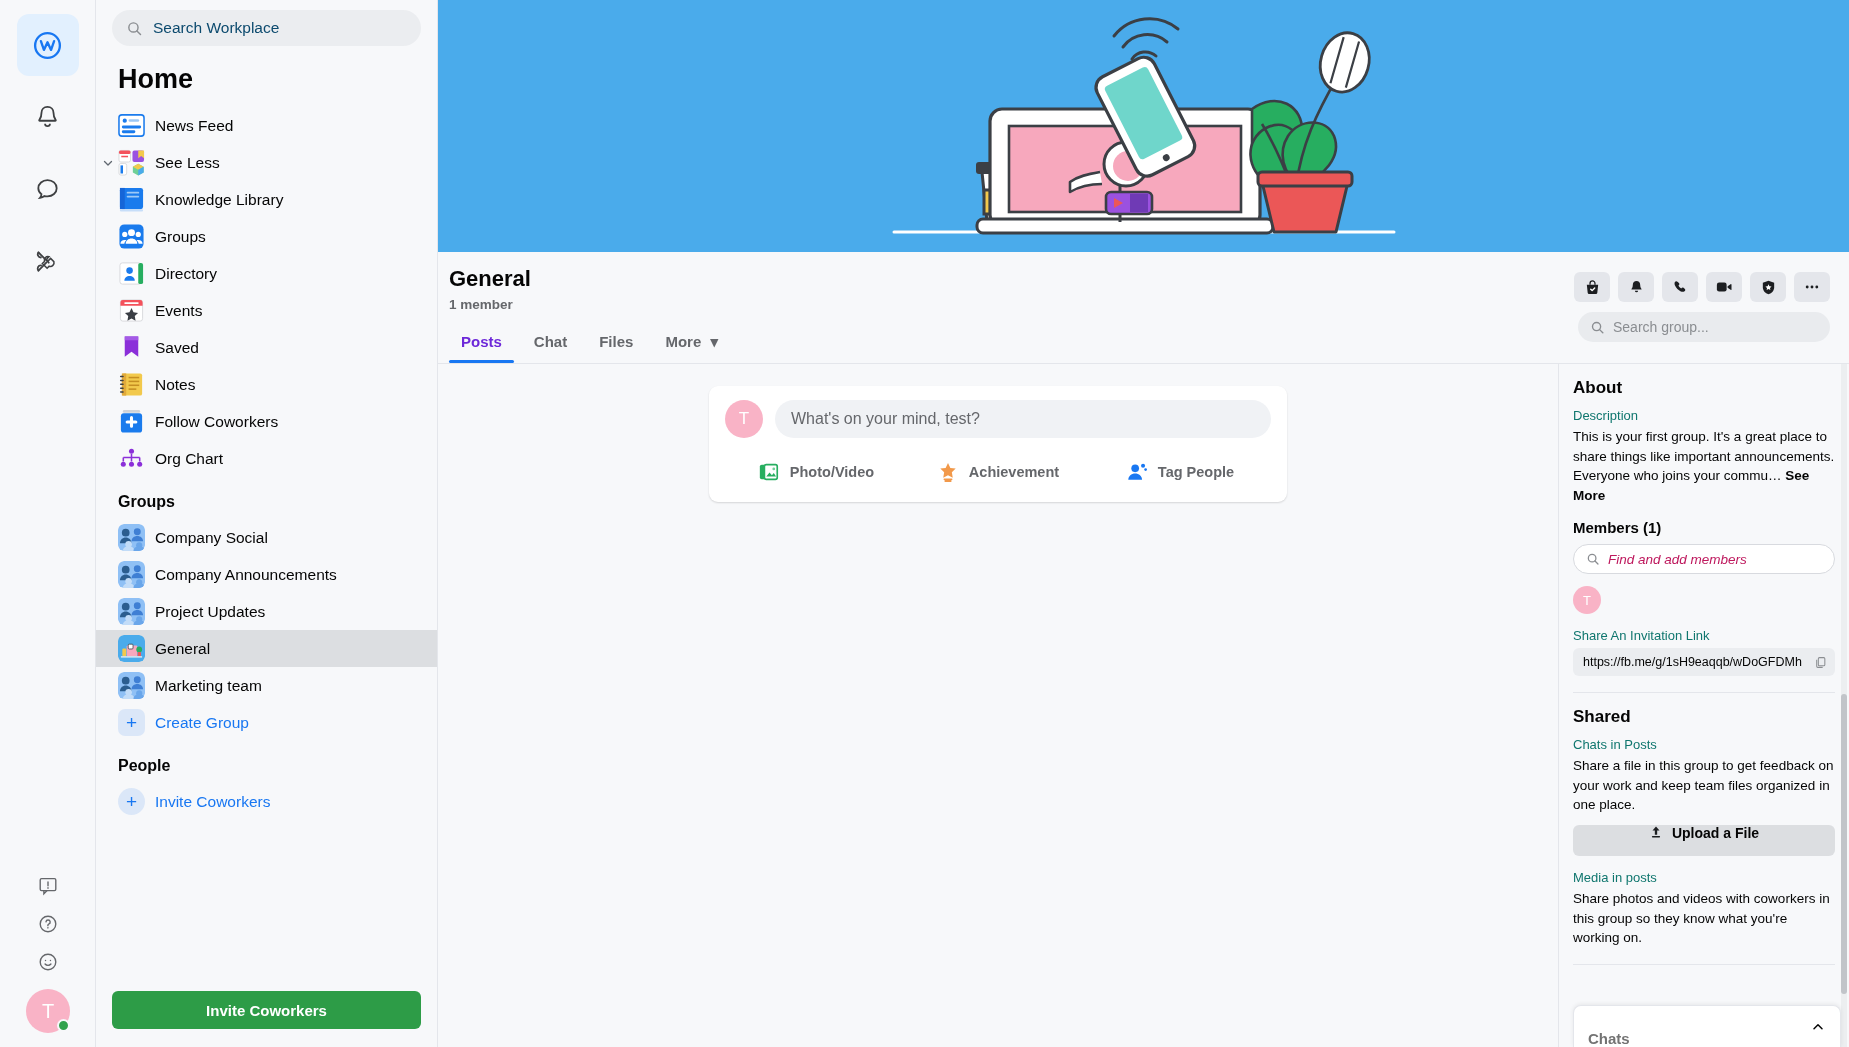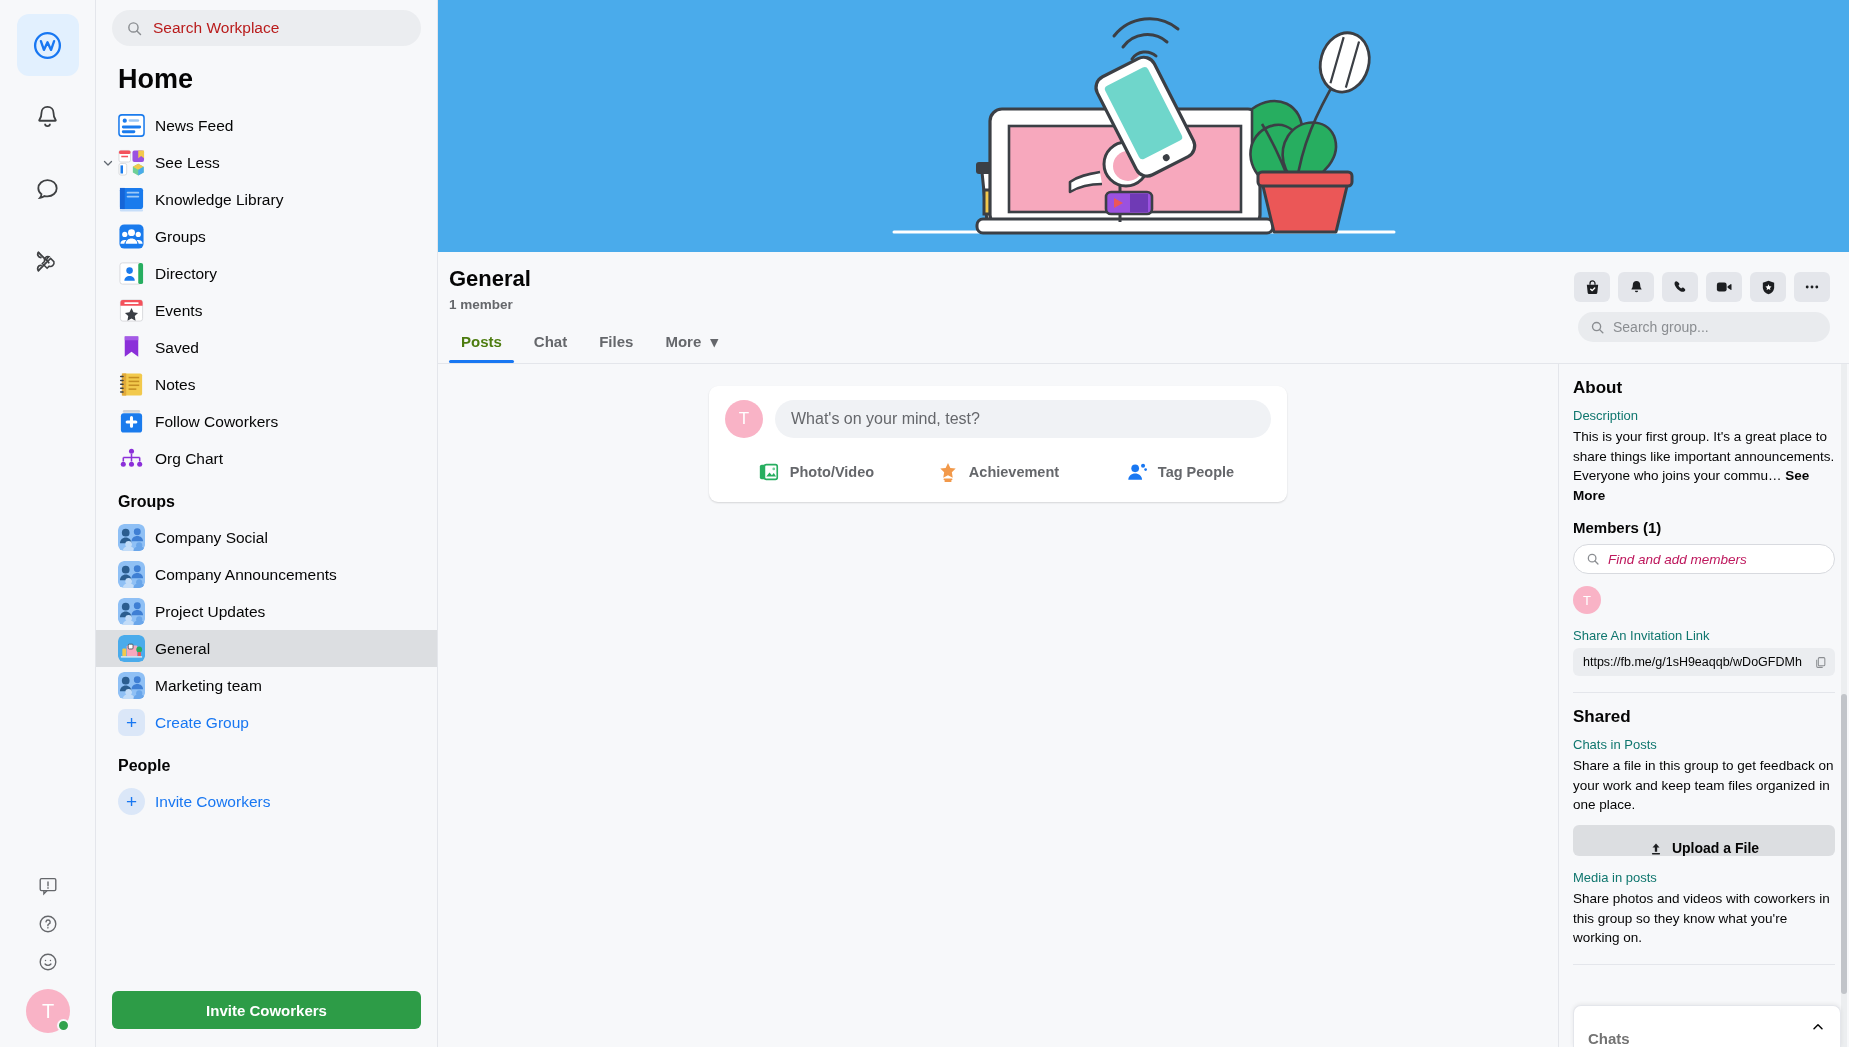--- a/index.html
+++ b/index.html
@@ -51,21 +51,21 @@
     border-right: 1px solid #e4e6eb;
     display: flex; flex-direction: column;
     position: relative;
   }
   .search-wrap { padding: 10px 16px 4px 16px; }
   .search-box {
     background: #ebedf0; border-radius: 20px; height: 36px;
     display: flex; align-items: center; gap: 10px; padding: 0 14px;
     cursor: text;
   }
-  .search-box .ph { color: #b91c1c; font-size: 15.5px; }
+  .search-box .ph { color: #0c4a6e; font-size: 15.5px; }
   .sb-scroll { flex: 1; overflow: hidden; padding-bottom: 8px; }
   .page-title {
     font-size: 27px; font-weight: bold; padding: 14px 0 12px 22px; color: #050505;
   }
   .nav-item {
     display: flex; align-items: center; gap: 10px;
     height: 37px; padding-left: 22px; cursor: pointer;
     position: relative;
   }
   .nav-item .label { font-size: 15.5px; color: #050505; }
@@ -109,21 +109,21 @@
     background: #f7f8fa; padding: 14px 0 0 0; position: relative;
     border-bottom: 1px solid #e4e6eb;
   }
   .grp-title { font-size: 22px; font-weight: bold; padding-left: 11px; color: #050505; }
   .grp-sub { font-size: 13.5px; color: #65676b; padding-left: 11px; margin-top: 5px; font-weight:bold; }
   .tabs { display: flex; gap: 8px; padding-left: 11px; margin-top: 12px; }
   .tab {
     font-size: 15px; color: #65676b; font-weight: bold;
     padding: 9px 12px 12px 12px; cursor: pointer; position: relative;
   }
-  .tab.active { color: #4d7c0f; }
+  .tab.active { color: #6d28d9; }
   .tab.active::after {
     content: ""; position: absolute; left: 0; right: 0; bottom: 0;
     height: 3px; background: #1877f2; border-radius: 2px;
   }
   .hdr-actions {
     position: absolute; right: 19px; top: 20px;
     display: flex; gap: 8px; align-items: center;
   }
   .act-btn {
     width: 36px; height: 30px; border-radius: 6px; background: #e4e6eb;
@@ -189,21 +189,21 @@
     font-size: 13px; margin-top: 12px;
   }
   .link-box {
     background: #ebedf0; border-radius: 6px; height: 28px;
     display: flex; align-items: center; justify-content: space-between;
     padding: 0 8px 0 10px; font-size: 12.5px; color: #050505; margin-top: 5px;
   }
   .upload-btn {
     width: 100%; height: 31px; border-radius: 6px; background: #dcdee1;
     border: none; font-family: inherit; font-size: 14px; font-weight: bold;
-    color: #050505; display: flex; align-items: flex-end; justify-content: center;
+    color: #050505; display: flex; align-items: flex-start; justify-content: center;
     gap: 9px; cursor: pointer; margin-top: 10px;
   }
   .chats-bar {
     position: absolute; left: 14px; right: 8px; bottom: 0;
     background: #fff; border: 1px solid #e4e6eb; border-bottom: none;
     border-radius: 8px 8px 0 0; height: 42px;
     display: flex; align-items: center; justify-content: space-between;
     padding: 0 14px; box-shadow: 0 -1px 4px rgba(0,0,0,0.07); cursor: pointer;
   }
   .chats-bar .t { font-size: 15px; font-weight: bold; color: #737373; margin-top: 24px; }

